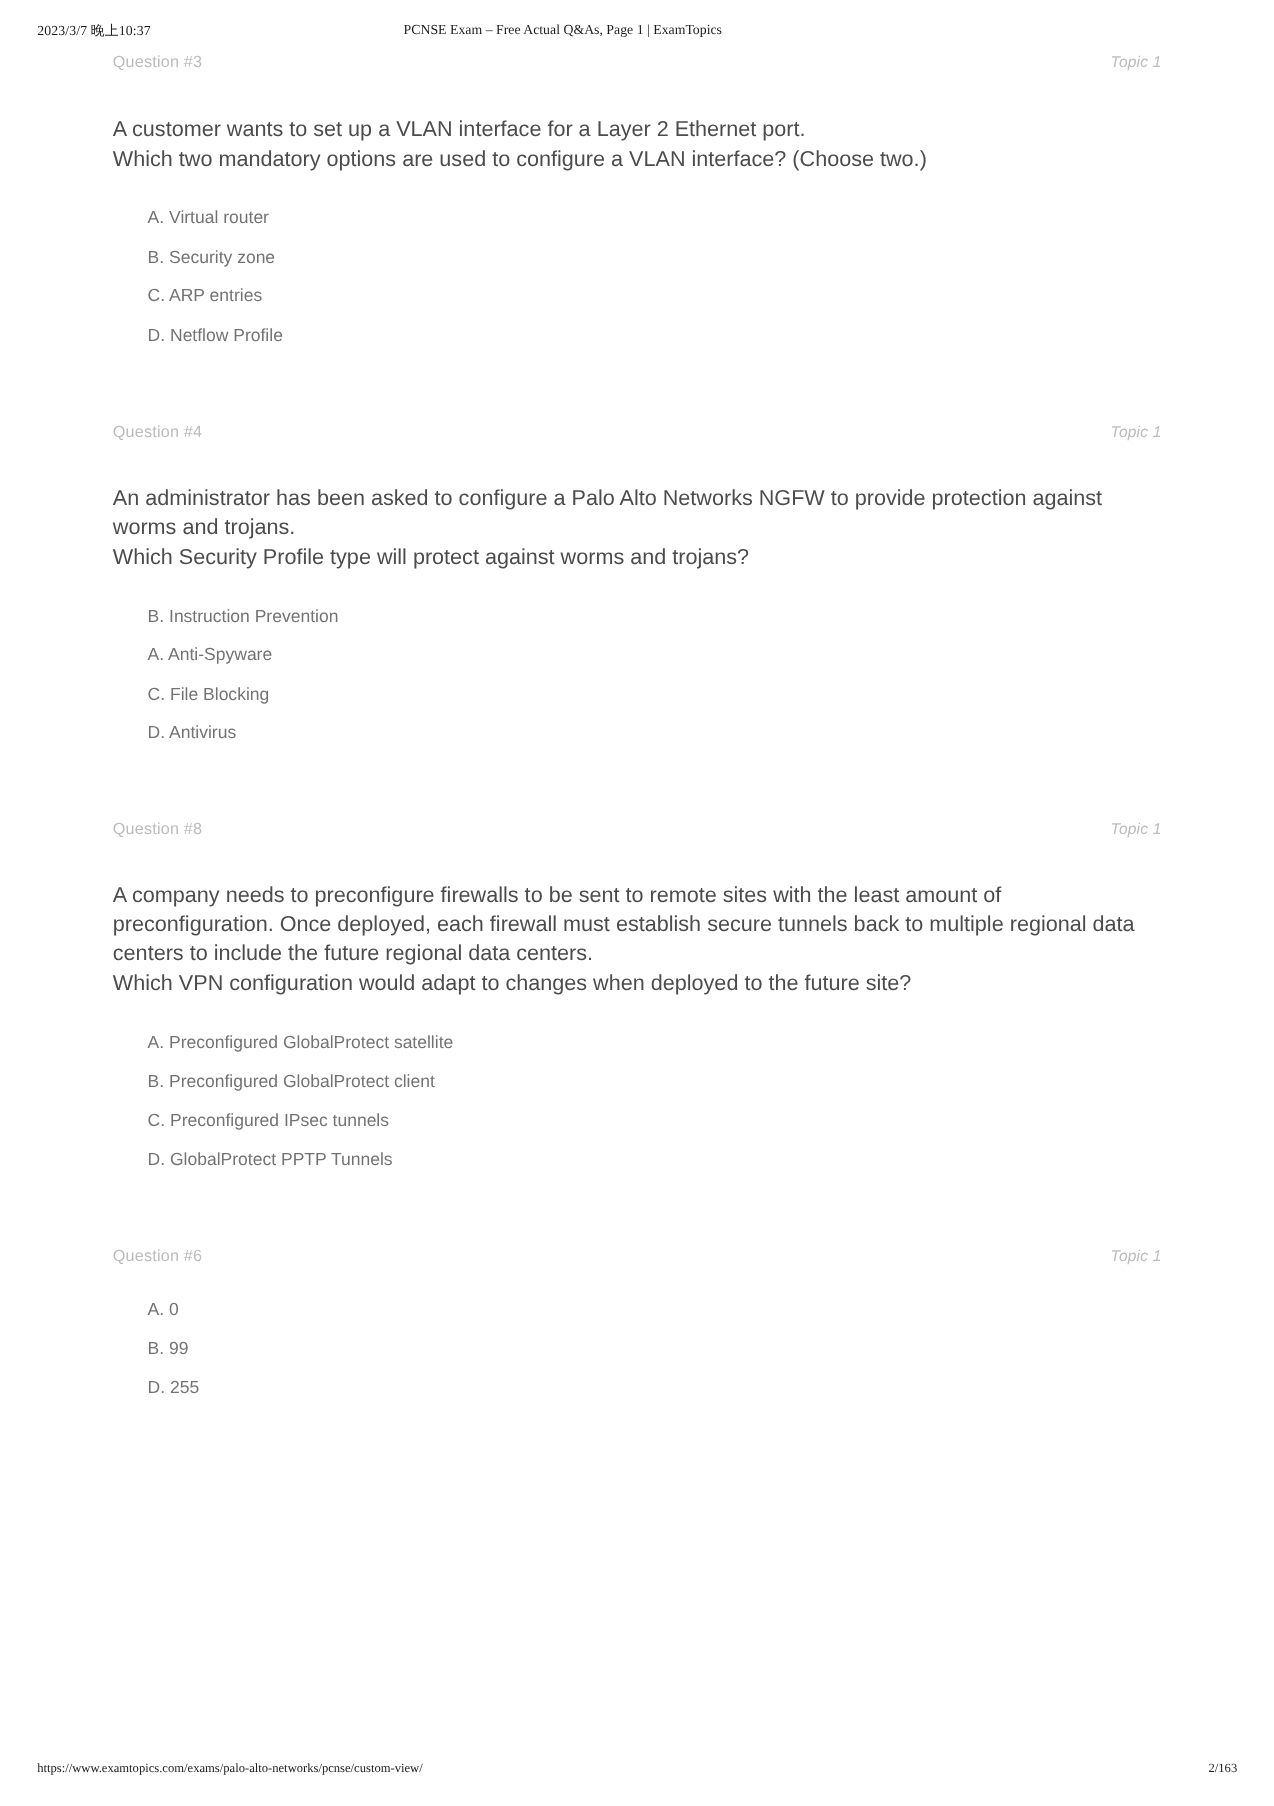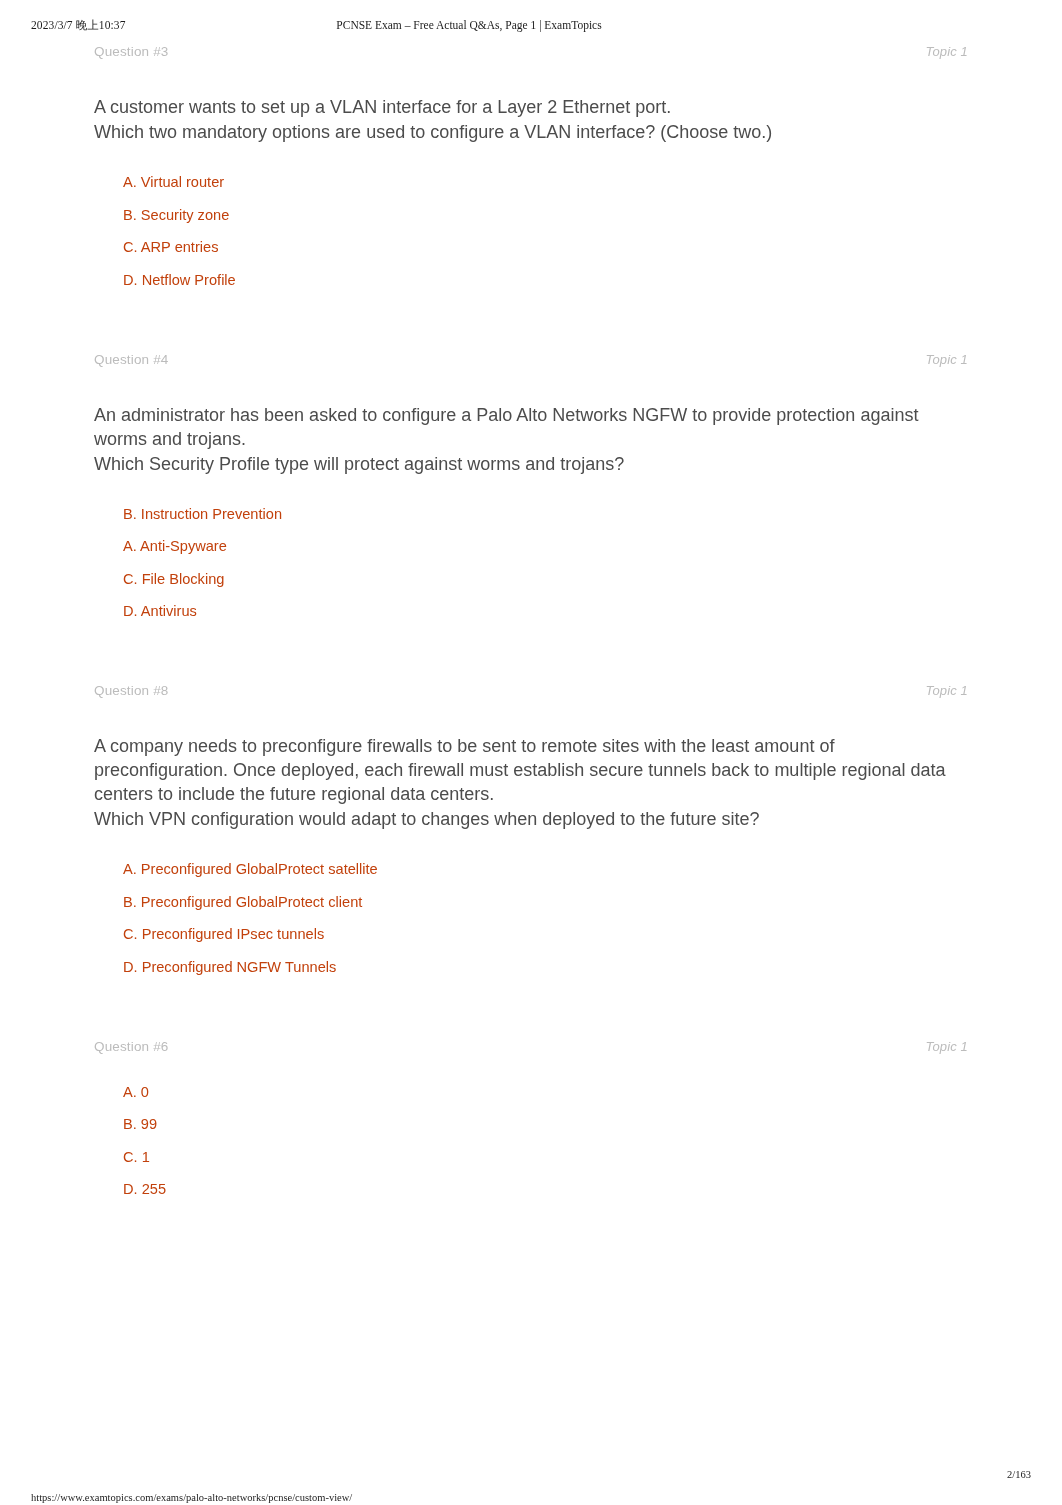--- a/index.html
+++ b/index.html
@@ -91,21 +91,21 @@
     margin-top: 1px;
   }
   .q-choices {
     margin-top: 28px;
     padding-left: 29px;
     list-style: none;
   }
   .q-choices li {
     font-size: 14.6px;
     line-height: 20px;
-    color: #c2410c;
+    color: #737373;
     margin-bottom: 12.5px;
   }
 
   
   .question-block + .question-block {
     margin-top: 62px;
   }
 
   
   .print-footer {
@@ -115,21 +115,20 @@
     width: 1062px;
     height: 16px;
     font-family: "Liberation Serif", serif;
     font-size: 10.5px;
     color: #1c1c1c;
   }
   .print-footer .pf-url {
     position: absolute;
     left: 31px;
     white-space: nowrap;
-    margin-top: 23px;
   }
   .print-footer .pf-page {
     position: absolute;
     right: 31px;
     white-space: nowrap;
   }
 </style>
 </head>
 <body>
 
@@ -181,33 +180,32 @@
         <span class="q-topic">Topic 1</span>
       </div>
       <div class="q-stem">
         <p>A company needs to preconfigure firewalls to be sent to remote sites with the least amount of preconfiguration. Once deployed, each firewall must establish secure tunnels back to multiple regional data centers to include the future regional data centers.</p>
         <p>Which VPN configuration would adapt to changes when deployed to the future site?</p>
       </div>
       <ul class="q-choices">
         <li>A. Preconfigured GlobalProtect satellite</li>
         <li>B. Preconfigured GlobalProtect client</li>
         <li>C. Preconfigured IPsec tunnels</li>
-        <li>D. Preconfigured NGFW Tunnels</li>
+        <li>D. GlobalProtect PPTP Tunnels</li>
       </ul>
     </section>
 
     <section class="question-block">
       <div class="q-meta">
         <span class="q-number">Question #6</span>
         <span class="q-topic">Topic 1</span>
       </div>
       <ul class="q-choices">
         <li>A. 0</li>
         <li>B. 99</li>
-        <li>C. 1</li>
         <li>D. 255</li>
       </ul>
     </section>
 
   </div>
 </div>
 
 <div class="print-footer">
   <span class="pf-url">https://www.examtopics.com/exams/palo-alto-networks/pcnse/custom-view/</span>
   <span class="pf-page">2/163</span>

